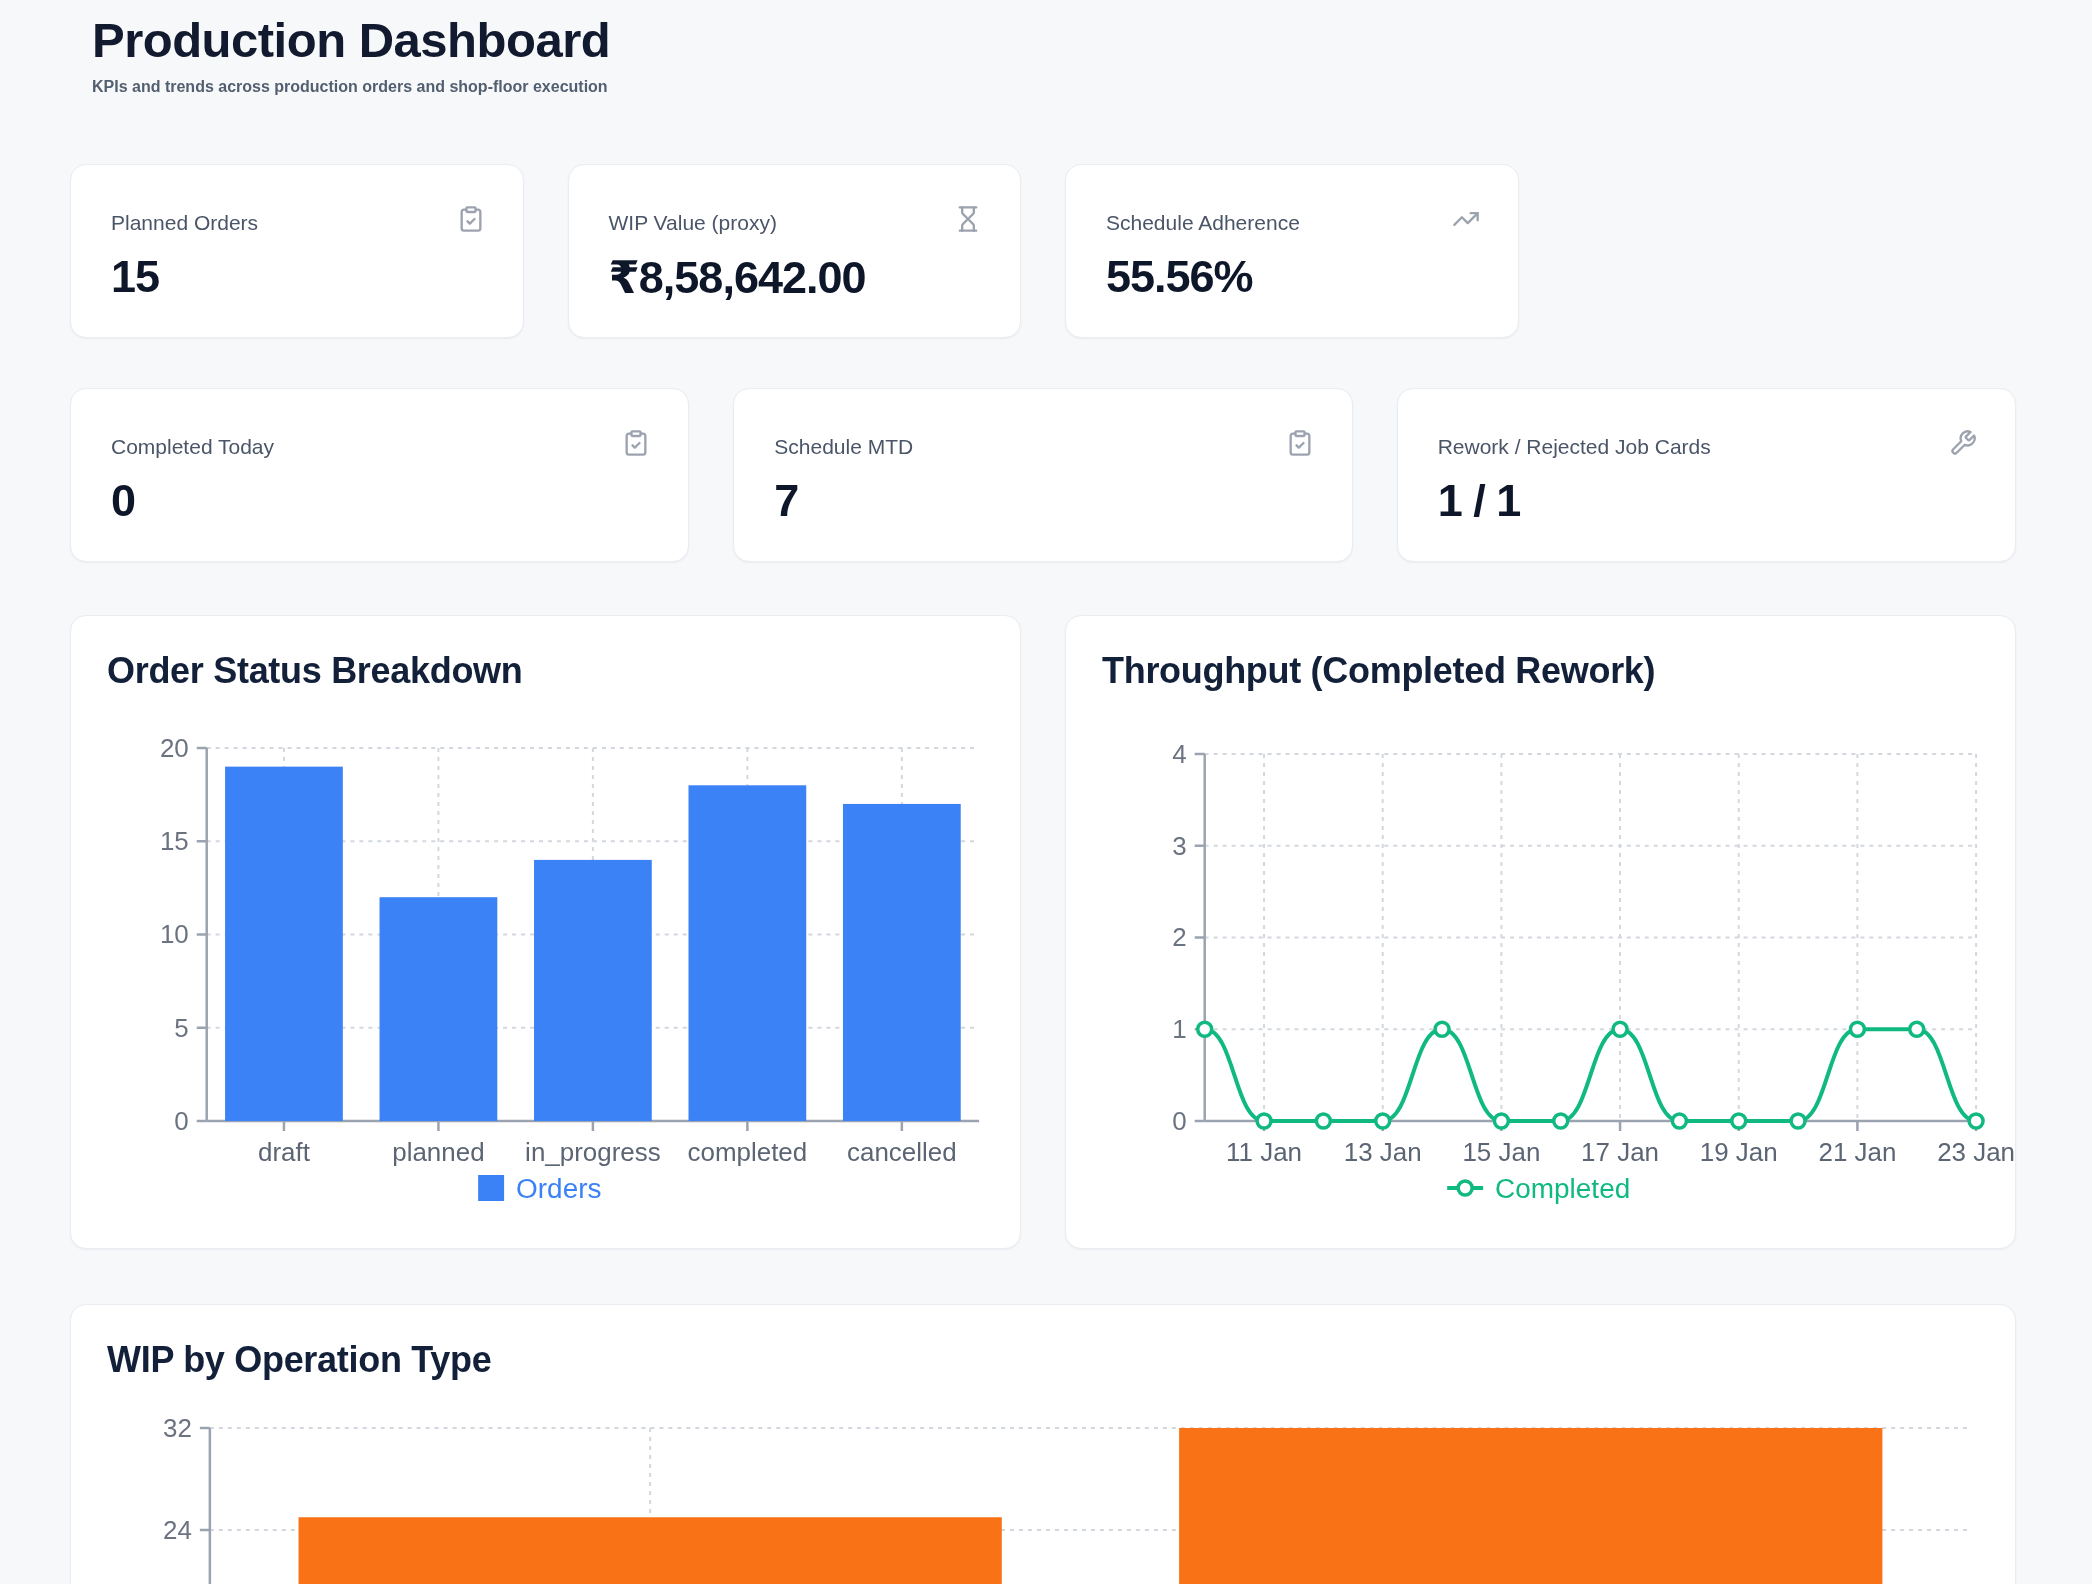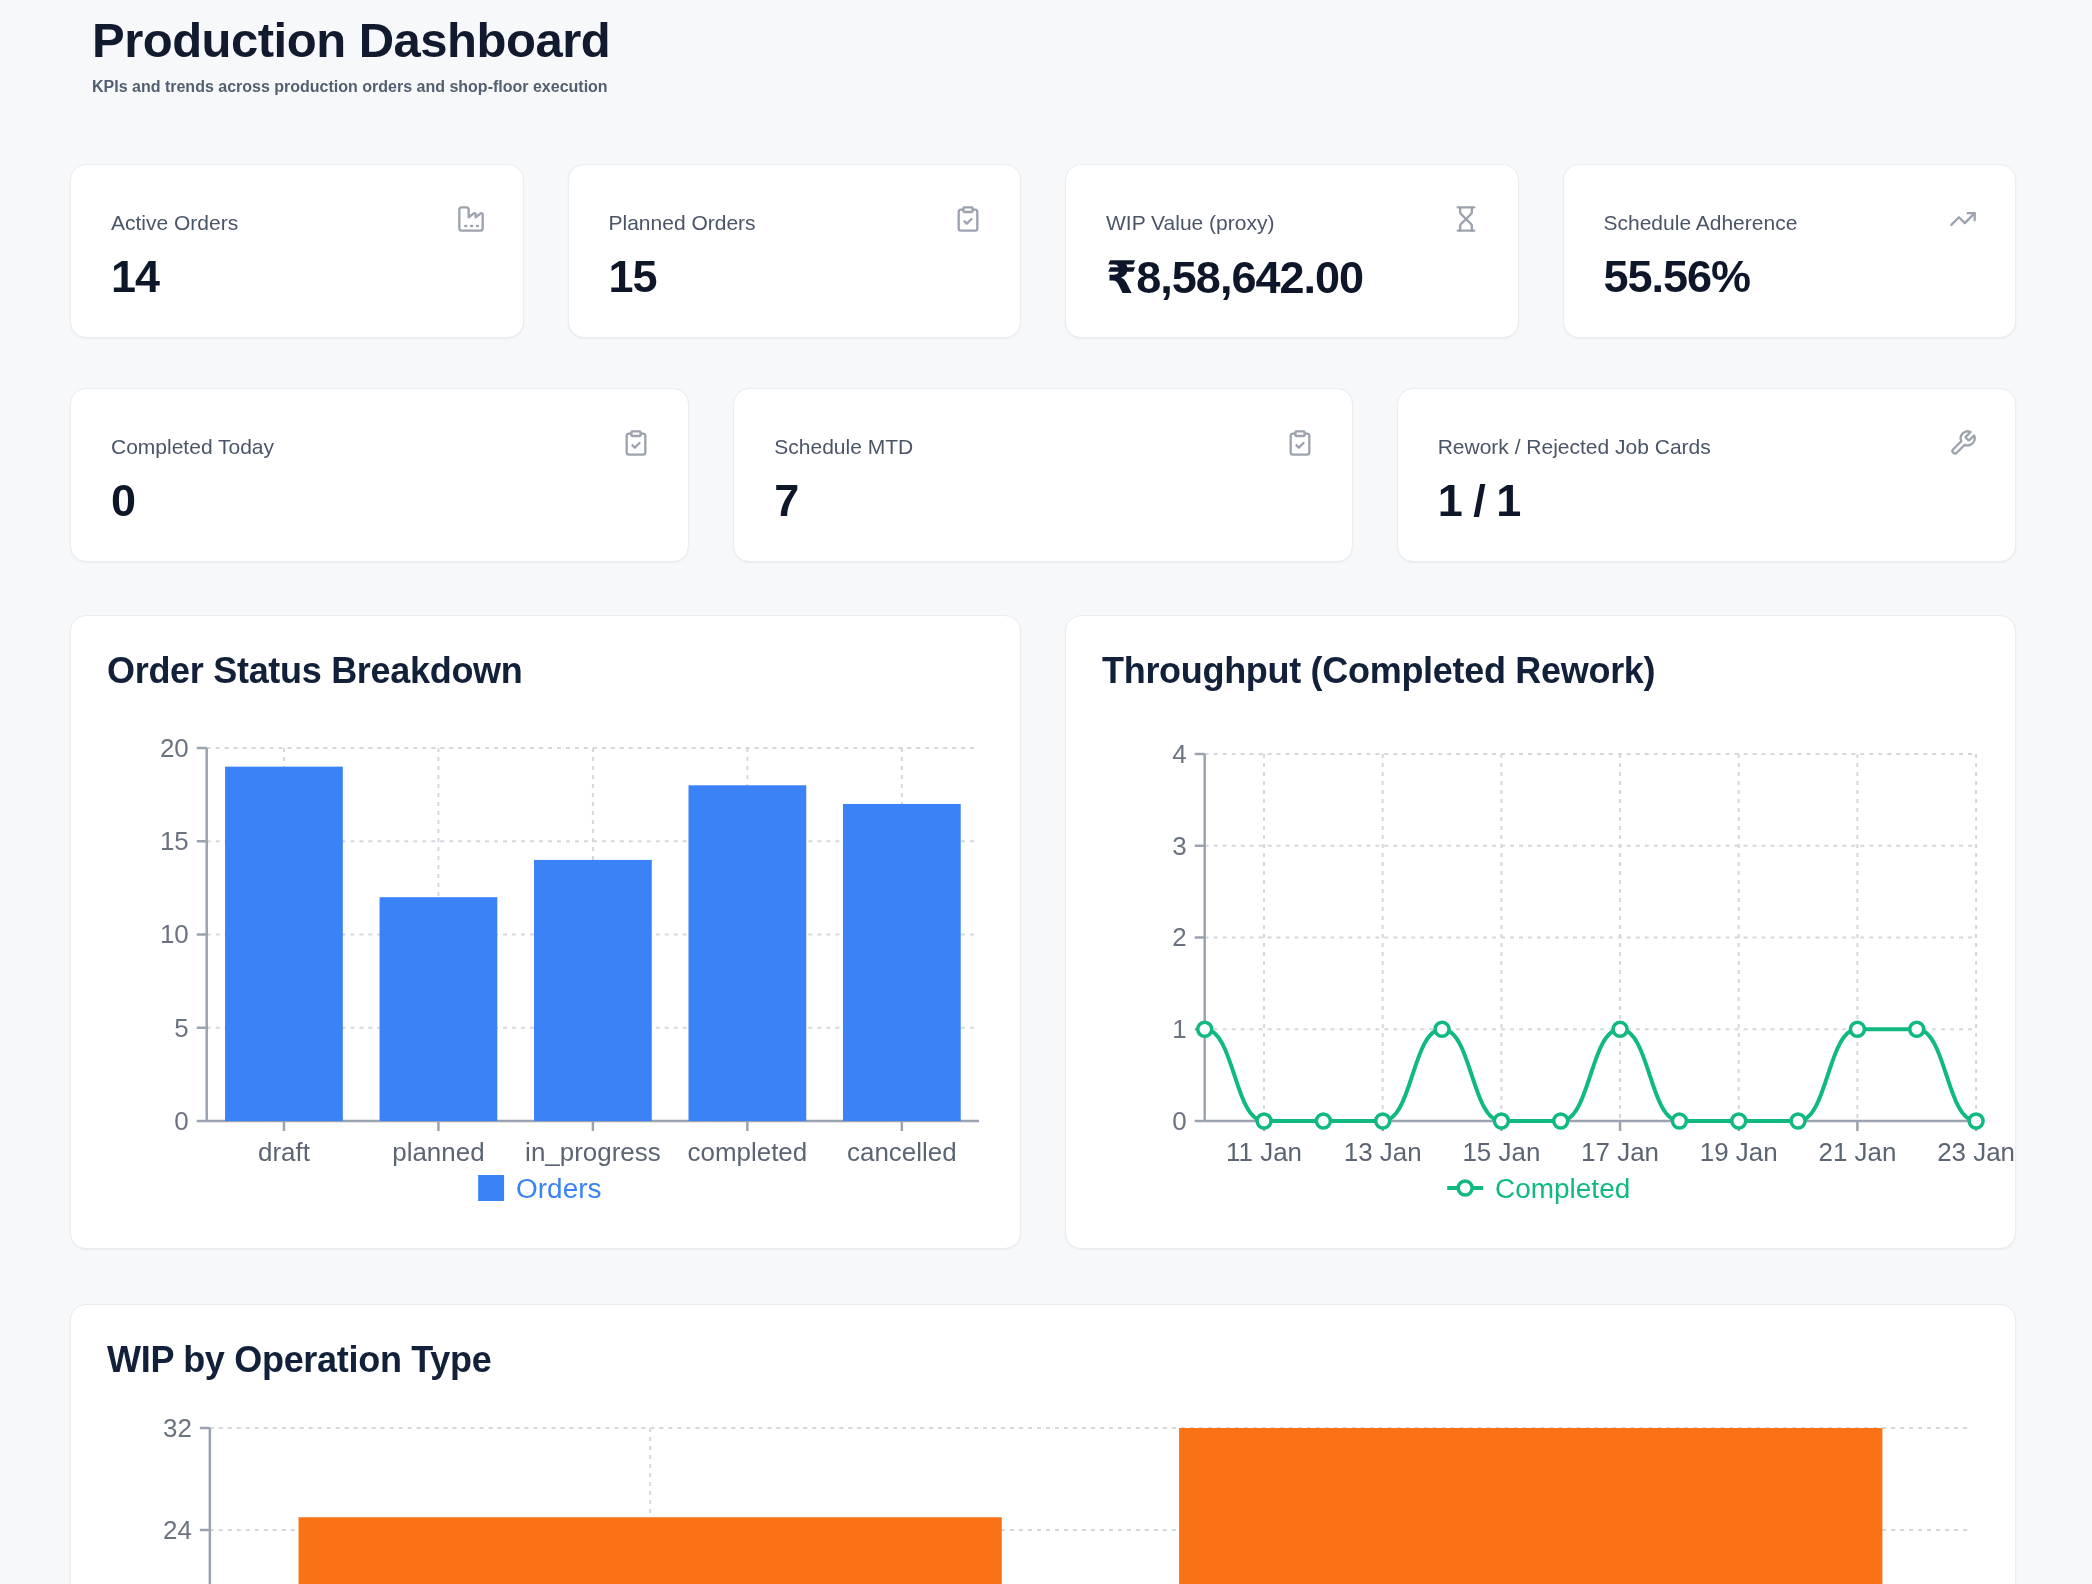--- a/index.html
+++ b/index.html
@@ -37,32 +37,20 @@
 </head>
 <body>
 
 <header class="page-header">
   <h1 class="page-title">Production Dashboard</h1>
   <p class="page-subtitle">KPIs and trends across production orders and shop-floor execution</p>
 </header>
 
 <div class="row" id="row-kpi-1">
 
-  <div class="card kpi">
-    <div class="kpi-label">Active Orders</div>
-    <span class="kpi-icon">
-      <svg viewBox="0 0 24 24" fill="none" stroke="currentColor" stroke-width="2" stroke-linecap="round" stroke-linejoin="round">
-          <path d="M2 20a2 2 0 0 0 2 2h16a2 2 0 0 0 2-2V8a1 1 0 0 0-1.6-.8l-4.4 3.3V8a1 1 0 0 0-1.6-.8l-4.4 3.3V4a2 2 0 0 0-2-2H4a2 2 0 0 0-2 2z"></path>
-          <path d="M17 18h1"></path>
-          <path d="M12 18h1"></path>
-          <path d="M7 18h1"></path>
-        </svg>
-    </span>
-    <div class="kpi-value">14</div>
-  </div>
 
   <div class="card kpi">
     <div class="kpi-label">Planned Orders</div>
     <span class="kpi-icon">
       <svg viewBox="0 0 24 24" fill="none" stroke="currentColor" stroke-width="2" stroke-linecap="round" stroke-linejoin="round">
           <rect width="8" height="4" x="8" y="2" rx="1" ry="1"></rect>
           <path d="M16 4h2a2 2 0 0 1 2 2v14a2 2 0 0 1-2 2H6a2 2 0 0 1-2-2V6a2 2 0 0 1 2-2h2"></path>
           <path d="m9 14 2 2 4-4"></path>
         </svg>
     </span>

